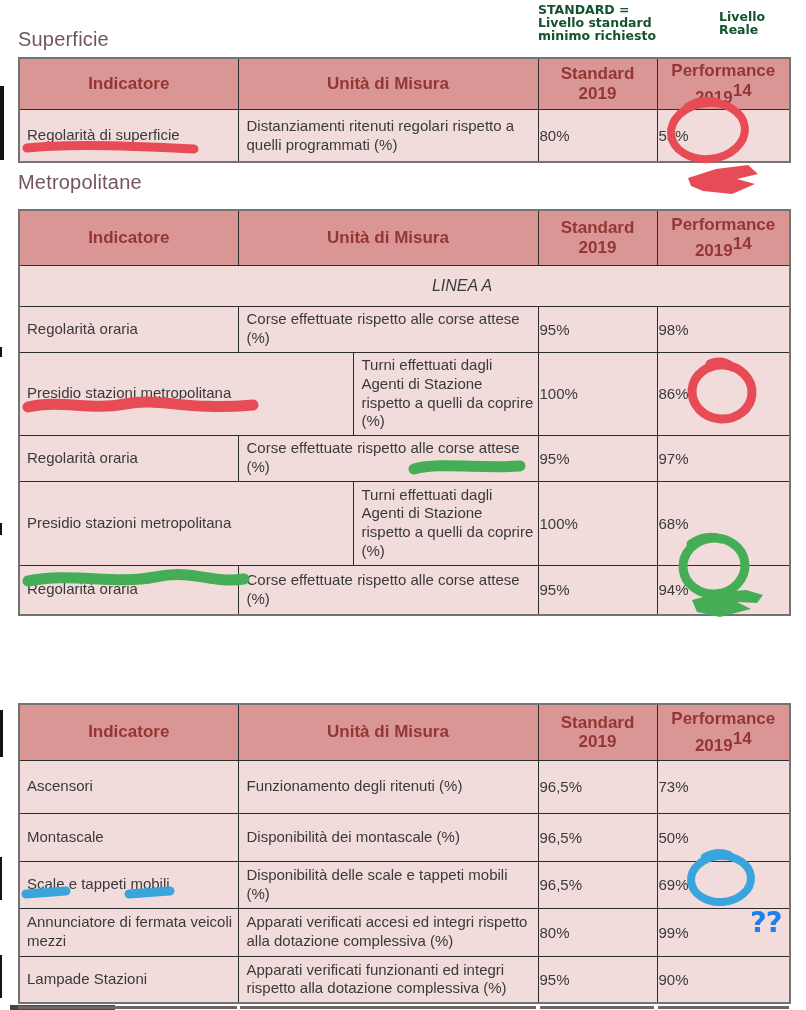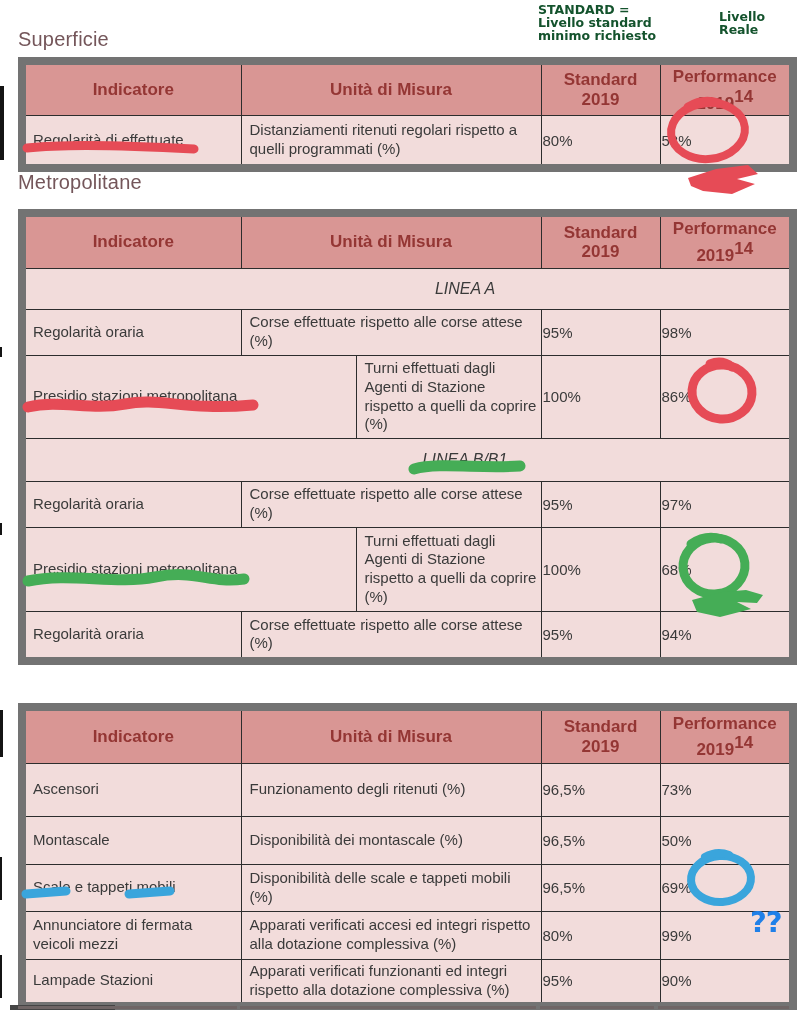--- a/index.html
+++ b/index.html
@@ -6,21 +6,21 @@
   .page { position:relative; width:806px; height:1010px; background:#ffffff;
           font-family:"Liberation Sans", sans-serif; overflow:hidden; }
 
   .sec-title { position:absolute; left:18px; color:#74565a; font-size:20px;
                letter-spacing:0.2px; }
 
   .note { position:absolute; font-family:"DejaVu Sans", sans-serif; font-weight:bold;
           color:#14532d; font-size:12.5px; line-height:13px; white-space:pre-line; }
 
   table.tbl { position:absolute; border-collapse:collapse; table-layout:fixed;
-              border:8px solid #737373; background:#f0abfc; }
+              border:2px solid #737373; background:#f0abfc; }
   .tbl th, .tbl td { border:1px solid #2d2d2d; overflow:hidden; vertical-align:middle; }
   .tbl th { background:#d99694; color:#943634; font-size:17px; font-weight:bold;
             text-align:center; line-height:1.15; padding:2px; }
   .tbl th sup { font-size:17px; }
   .tbl td { background:#f2dcdb; color:#3a3a3a; font-size:15px; }
   td.ind  { padding:2px 4px 2px 7px; text-align:left; line-height:1.25; }
   td.unit { padding:2px 4px 2px 8px; text-align:left; line-height:1.25; }
   td.val  { text-align:left; }
   tr.linea td { text-align:center; font-style:italic; font-size:16px; padding-left:116px; }
 
@@ -63,21 +63,21 @@
         <col style="width:133px">
       </colgroup>
     <tbody>
         <tr style="height:49px">
       <th>Indicatore</th>
       <th colspan="2">Unità di Misura</th>
       <th><span>Standard</span><br><span>2019</span></th>
       <th><span>Performance</span><br><span>2019</span><sup>14</sup></th>
     </tr>
     <tr style="height:53px">
-      <td class="ind">Regolarità di effettuate</td>
+      <td class="ind">Regolarità di superficie</td>
       <td colspan="2" class="unit">Distanziamenti ritenuti regolari rispetto a quelli programmati (%)</td>
       <td class="val">80%</td>
       <td class="val">53%</td>
     </tr>
   </tbody>
     </table>
 
   <table class="tbl" style="left:18px;top:209px;width:771px;">
     <colgroup>
         <col style="width:219px">
@@ -101,23 +101,20 @@
       <td colspan="2" class="unit">Corse effettuate rispetto alle corse attese (%)</td>
       <td class="val">95%</td>
       <td class="val">98%</td>
     </tr>
     <tr style="height:83px">
       <td colspan="2" class="ind">Presidio stazioni metropolitana</td>
       <td class="unit">Turni effettuati dagli Agenti di Stazione rispetto a quelli da coprire (%)</td>
       <td class="val">100%</td>
       <td class="val">86%</td>
     </tr>
-    <tr class="linea" style="height:43px">
-      <td colspan="5">LINEA B/B1</td>
-    </tr>
     <tr style="height:46px">
       <td class="ind">Regolarità oraria</td>
       <td colspan="2" class="unit">Corse effettuate rispetto alle corse attese (%)</td>
       <td class="val">95%</td>
       <td class="val">97%</td>
     </tr>
     <tr style="height:84px">
       <td colspan="2" class="ind">Presidio stazioni metropolitana</td>
       <td class="unit">Turni effettuati dagli Agenti di Stazione rispetto a quelli da coprire (%)</td>
       <td class="val">100%</td>

